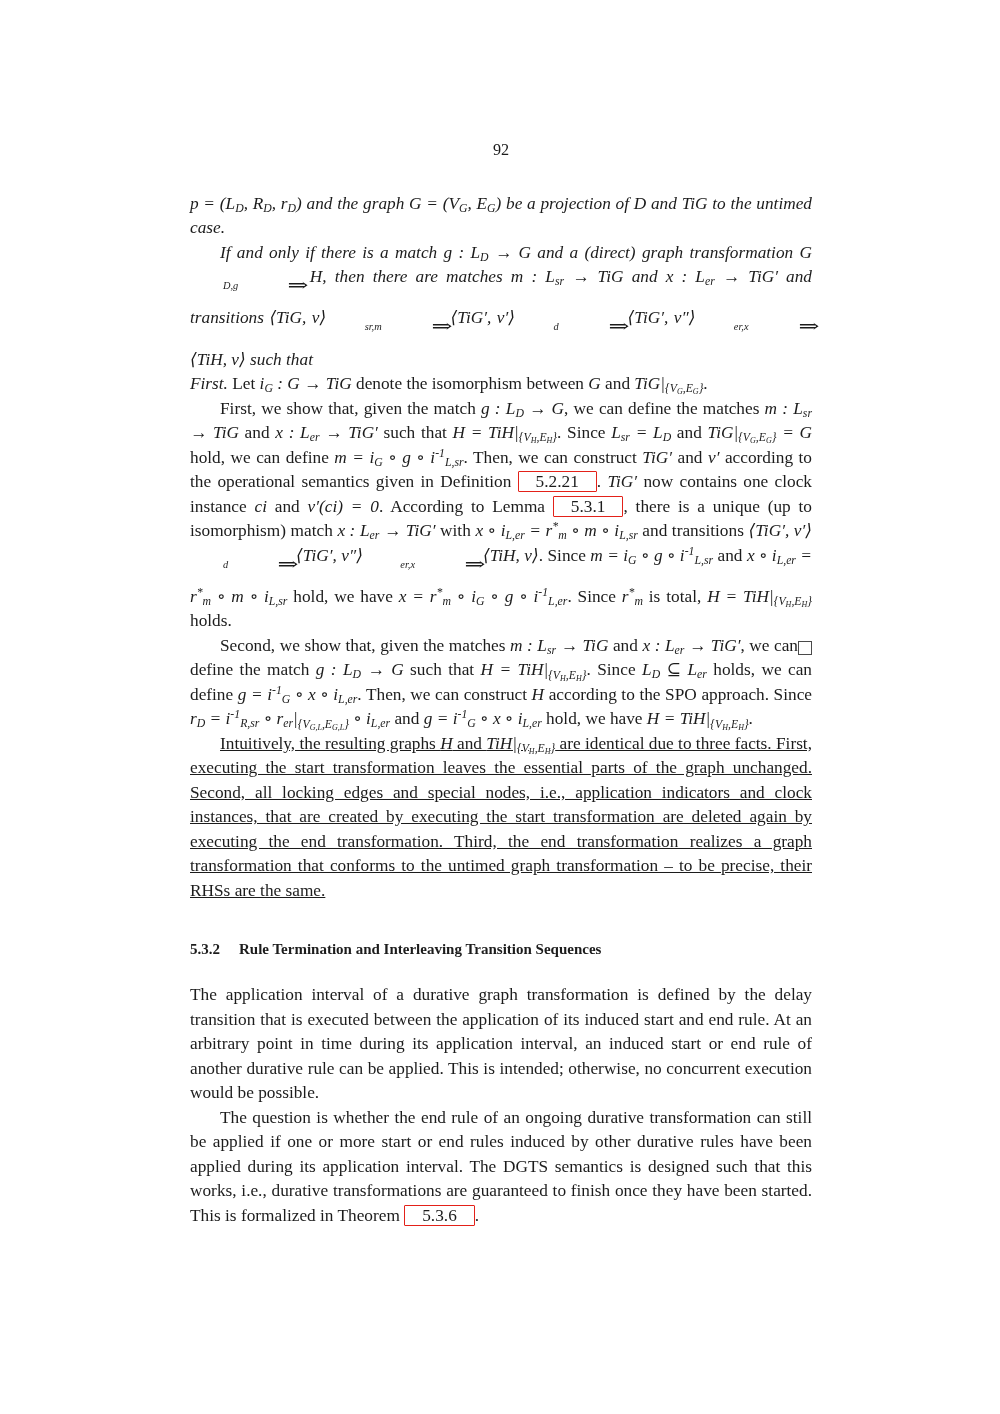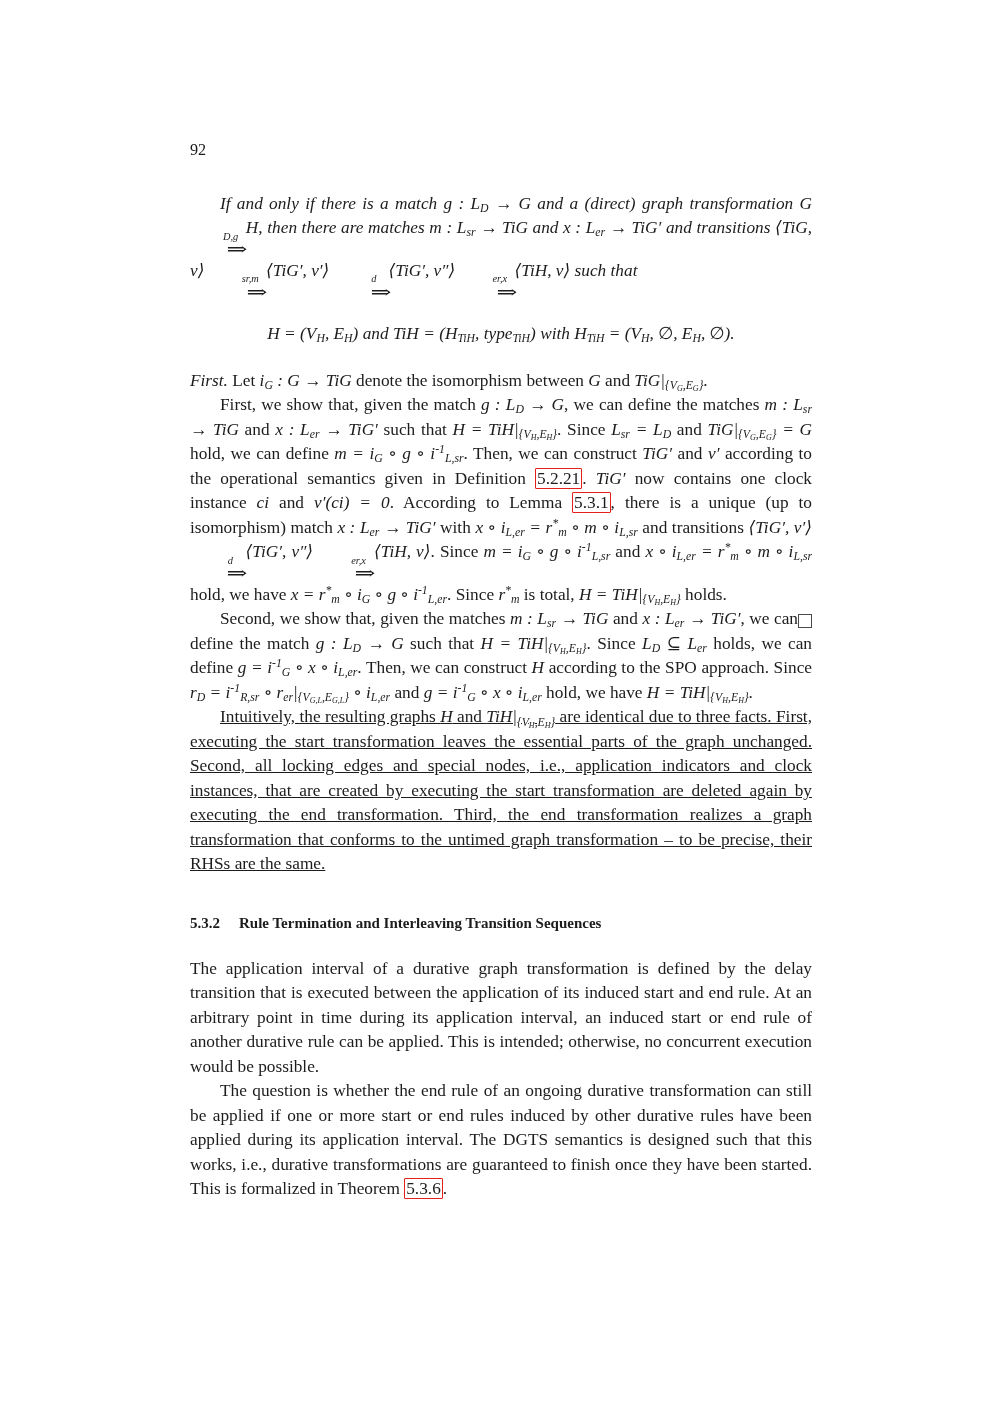--- a/index.html
+++ b/index.html
@@ -1,68 +1,68 @@
 <!DOCTYPE html>
 <html><head>
 <meta charset="utf-8">
 <style>
   html,body{margin:0;padding:0;background:#ffffff;}
   body{width:1000px;height:1414px;overflow:hidden;position:relative;
        font-family:"Liberation Serif","DejaVu Serif","DejaVu Sans",serif;
        color:#1c1c1c;font-size:17.3px;line-height:24.5px;}
   .content{position:absolute;left:190px;top:138px;width:622px;}
-  .header{display:flex;justify-content:flex-start;align-items:baseline;
+  .header{display:flex;justify-content:center;align-items:baseline;
           font-size:16.2px;margin-bottom:29px;}
   .header .num{font-style:normal;}
   .header .rtitle{font-style:italic;letter-spacing:0.2px;}
   p.para{margin:0;text-align:justify;}
   p.ind{text-indent:30px;}
   .it{font-style:italic;}
   .equation{margin:21px 0 22px 0;text-align:center;font-style:italic;}
   .proofblock p{margin:0;}
   .disc{margin-top:16px;text-decoration:underline;}
   sub,sup{font-size:68%;line-height:0;}
   sub{vertical-align:-0.28em;}
   sup{vertical-align:0.5em;}
   i{font-style:italic;}
-  .ref{border:1.3px solid #e32119;padding:0 1px;border-radius:1px;cursor:pointer;}
-  .xar{display:inline-flex;flex-direction:column;align-items:center;
-       vertical-align:-0.40em;margin:0 3px;line-height:1;}
+  .ref{border:1.3px solid #e32119;padding:0 17px;border-radius:1px;cursor:pointer;}
+  .xar{display:inline-flex;flex-direction:row;align-items:center;
+       vertical-align:-0.40em;margin:12px 3px;line-height:1;gap:16px;}
   .xar .t{font-size:0.60em;font-style:italic;margin-bottom:-1px;}
   .xar .a{font-style:normal;transform:scaleX(1.45);display:block;}
   .qed{float:right;width:12px;height:12px;border:1.8px solid #4a4a4a;
        margin-top:7px;background:#fff;}
   .sechead{margin-top:34px;margin-bottom:22px;font-weight:bold;font-size:15px;
            line-height:24px;}
   .sechead .snum{margin-right:19px;}
 </style>
 </head>
 <body>
 
 <div class="content">
 
   <div class="header">
     <span class="num">92</span>
   </div>
 
   <div>
+    <p class="para it">p = (L<sub>D</sub>, R<sub>D</sub>, r<sub>D</sub>) and the graph G = (V<sub>G</sub>, E<sub>G</sub>) be a projection of D and TiG to the untimed case.</p>
     <p class="para it ind">If and only if there is a match g : L<sub>D</sub> → G and a (direct) graph transformation G <span class="xar">
           <span class="t">D,g</span>
           <span class="a">⇒</span>
         </span> H, then there are matches m : L<sub>sr</sub> → TiG and x : L<sub>er</sub> → TiG′ and transitions ⟨TiG, v⟩ <span class="xar">
           <span class="t">sr,m</span>
           <span class="a">⇒</span>
         </span> ⟨TiG′, v′⟩ <span class="xar">
           <span class="t">d</span>
           <span class="a">⇒</span>
         </span> ⟨TiG′, v″⟩ <span class="xar">
           <span class="t">er,x</span>
           <span class="a">⇒</span>
         </span> ⟨TiH, v⟩ such that</p>
-    <div class="equation">H = (V<sub>H</sub>, E<sub>H</sub>) and TiH = (H<sub>TiH</sub>, type<sub>TiH</sub>) with H<sub>TiH</sub> = (V<sub>H</sub>, ∅, E<sub>H</sub>, ∅).</div>
   </div>
 
   <div class="proofblock">
     <p class="para"><i>First.</i> Let <i>i<sub>G</sub> : G → TiG</i> denote the isomorphism between <i>G</i> and <i>TiG|<sub>{V<sub>G</sub>,E<sub>G</sub>}</sub></i>.</p>
     <p class="para ind">First, we show that, given the match <i>g : L<sub>D</sub> → G</i>, we can define the matches <i>m : L<sub>sr</sub> → TiG</i> and <i>x : L<sub>er</sub> → TiG′</i> such that <i>H = TiH|<sub>{V<sub>H</sub>,E<sub>H</sub>}</sub></i>. Since <i>L<sub>sr</sub> = L<sub>D</sub></i> and <i>TiG|<sub>{V<sub>G</sub>,E<sub>G</sub>}</sub> = G</i> hold, we can define <i>m = i<sub>G</sub> ∘ g ∘ i<sup>-1</sup><sub>L,sr</sub></i>. Then, we can construct <i>TiG′</i> and <i>v′</i> according to the operational semantics given in Definition <span class="ref">5.2.21</span>. <i>TiG′</i> now contains one clock instance <i>ci</i> and <i>v′(ci) = 0</i>. According to Lemma <span class="ref">5.3.1</span>, there is a unique (up to isomorphism) match <i>x : L<sub>er</sub> → TiG′</i> with <i>x ∘ i<sub>L,er</sub> = r<sup>*</sup><sub>m</sub> ∘ m ∘ i<sub>L,sr</sub></i> and transitions <i>⟨TiG′, v′⟩</i> <span class="xar">
           <span class="t">d</span>
           <span class="a">⇒</span>
         </span> <i>⟨TiG′, v″⟩</i> <span class="xar">
           <span class="t">er,x</span>
           <span class="a">⇒</span>

